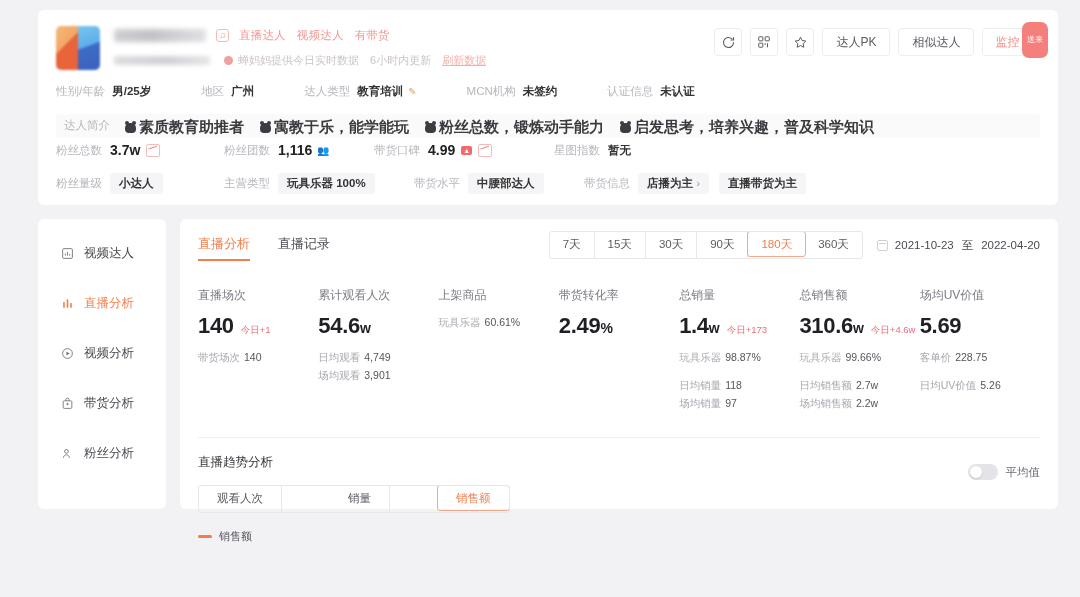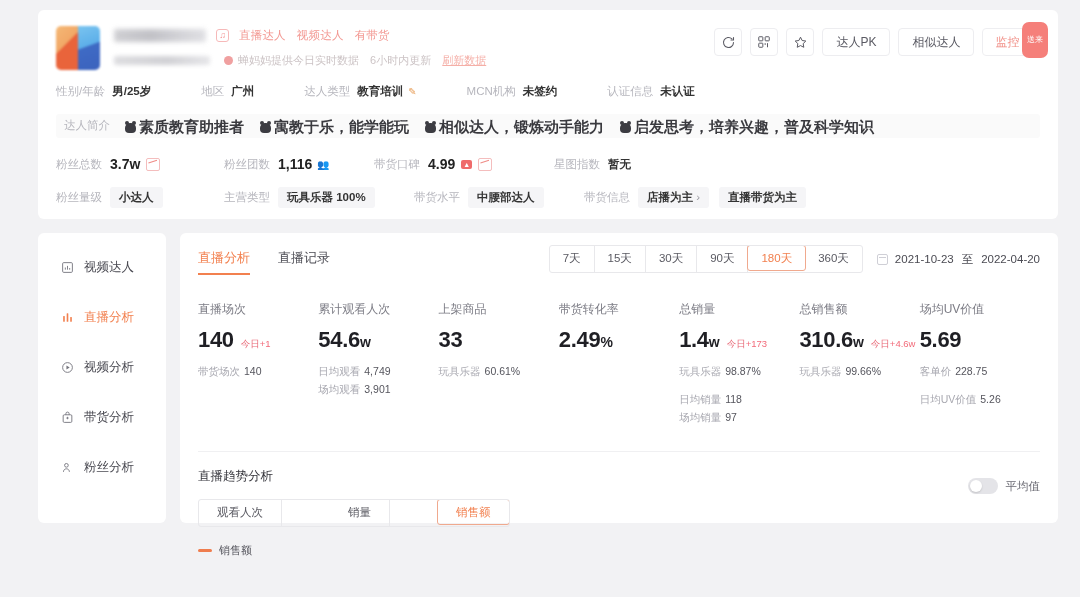--- a/index.html
+++ b/index.html
@@ -87,21 +87,21 @@
     background:#3c3c42; border-radius: 5px 5px 4px 4px; position: relative;
   }
   .bio-ic:before, .bio-ic:after {
     content:''; position:absolute; top:-2px; width:4px; height:4px;
     background:#3c3c42; border-radius:50%;
   }
   .bio-ic:before { left:0; } .bio-ic:after { right:0; }
 
   
   .stat-row { display: flex; align-items: center; height: 24px; font-size: 11.5px; }
-  .stat-row.r1 { margin-top: 14px; text-align: right; }
+  .stat-row.r1 { margin-top: 0; text-align: right; }
   .stat-row.r2 { margin-top: 9px; }
   .sitem { display: flex; align-items: center; }
   .skey { color:#b6b6bd; margin-right: 8px; }
   .sval-big { color:#222; font-weight: 700; font-size: 14px; }
   .mini-ic {
     width: 14px; height: 13px; border: 1px solid #f4bdbd; border-radius: 2px;
     margin-left: 6px; position: relative; overflow: hidden;
   }
   .mini-ic:after {
     content:''; position:absolute; left:2px; bottom:3px; width:9px; height:5px;
@@ -264,21 +264,21 @@
         <span class="bio-chunk">
           <i class="bio-ic"></i>
           <span>素质教育助推者</span>
         </span>
         <span class="bio-chunk">
           <i class="bio-ic"></i>
           <span>寓教于乐，能学能玩</span>
         </span>
         <span class="bio-chunk">
           <i class="bio-ic"></i>
-          <span>相似达人，锻炼动手能力</span>
+          <span>粉丝总数，锻炼动手能力</span>
         </span>
         <span class="bio-chunk">
           <i class="bio-ic"></i>
           <span>启发思考，培养兴趣，普及科学知识</span>
         </span>
       </div>
 
       <div class="stat-row r1">
         <div class="sitem" style="width:168px">
           <span class="skey">粉丝总数</span>
@@ -423,23 +423,20 @@
           <div class="m-sub">
             <span>日均观看</span><b>4,749</b>
           </div>
           <div class="m-sub" style="margin-top:4px">
             <span>场均观看</span><b>3,901</b>
           </div>
         </div>
 
         <div class="metric">
           <div class="m-label">上架商品</div>
-          <div class="m-value">
-            <span class="m-num">33</span>
-          </div>
           <div class="m-sub">
             <span>玩具乐器</span><b>60.61%</b>
           </div>
         </div>
 
         <div class="metric">
           <div class="m-label">带货转化率</div>
           <div class="m-value">
             <span class="m-num">2.49</span>
             <span class="m-unit">%</span>
@@ -469,20 +466,24 @@
           <div class="m-value">
             <span class="m-num">310.6</span>
             <span class="m-unit">w</span>
             <span class="m-delta">
               <span class="tdy">今日</span><span>+4.6w</span>
             </span>
           </div>
           <div class="m-sub">
             <span>玩具乐器</span><b>99.66%</b>
           </div>
+          <div class="m-sub m-sub2">
+            <div><span>日均销售额</span><b>2.7w</b></div>
+            <div><span>场均销售额</span><b>2.2w</b></div>
+          </div>
         </div>
 
         <div class="metric">
           <div class="m-label">场均UV价值</div>
           <div class="m-value">
             <span class="m-num">5.69</span>
           </div>
           <div class="m-sub">
             <span>客单价</span><b>228.75</b>
           </div>

